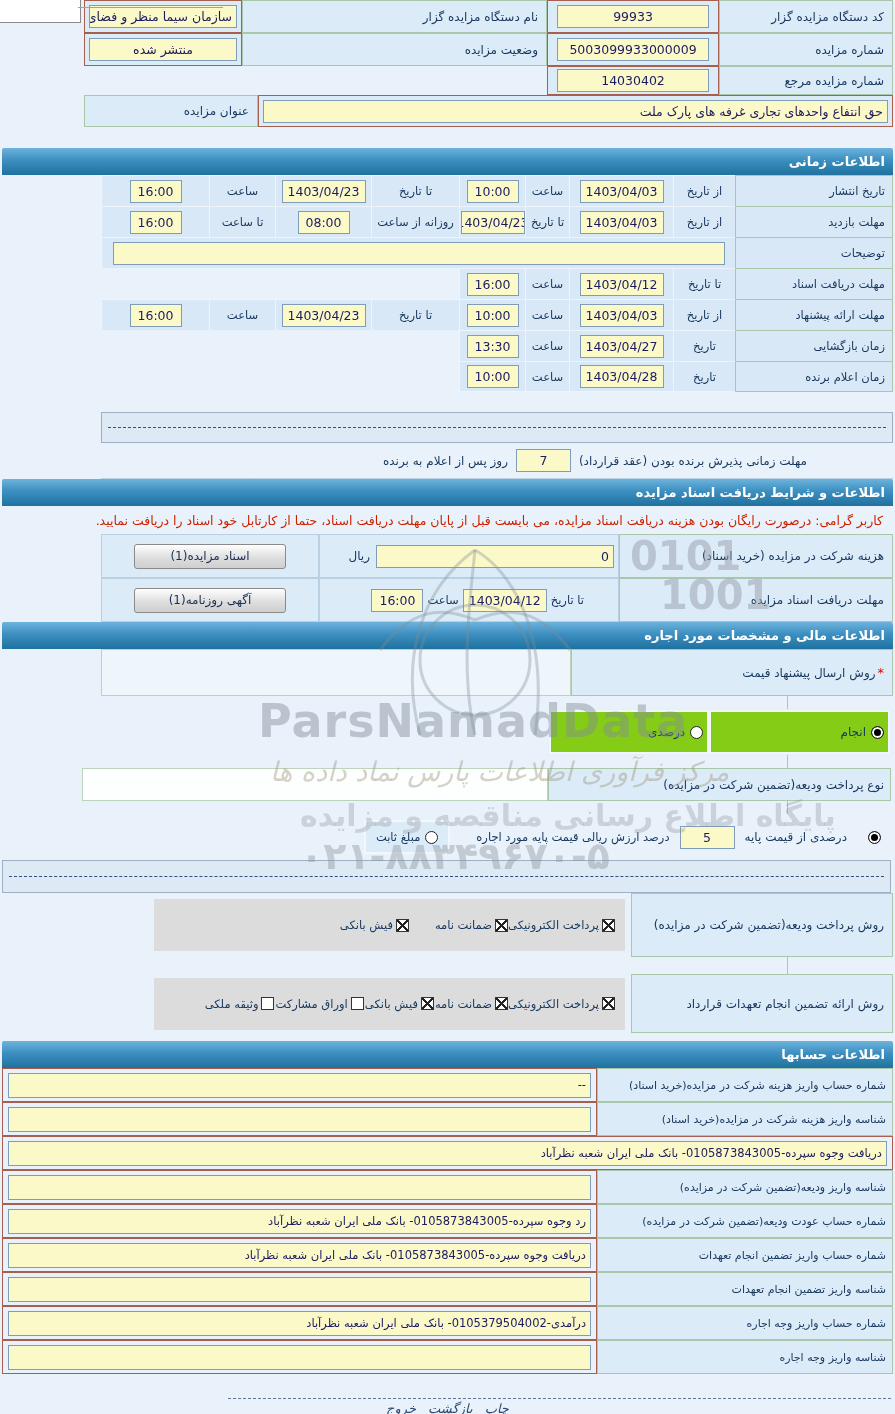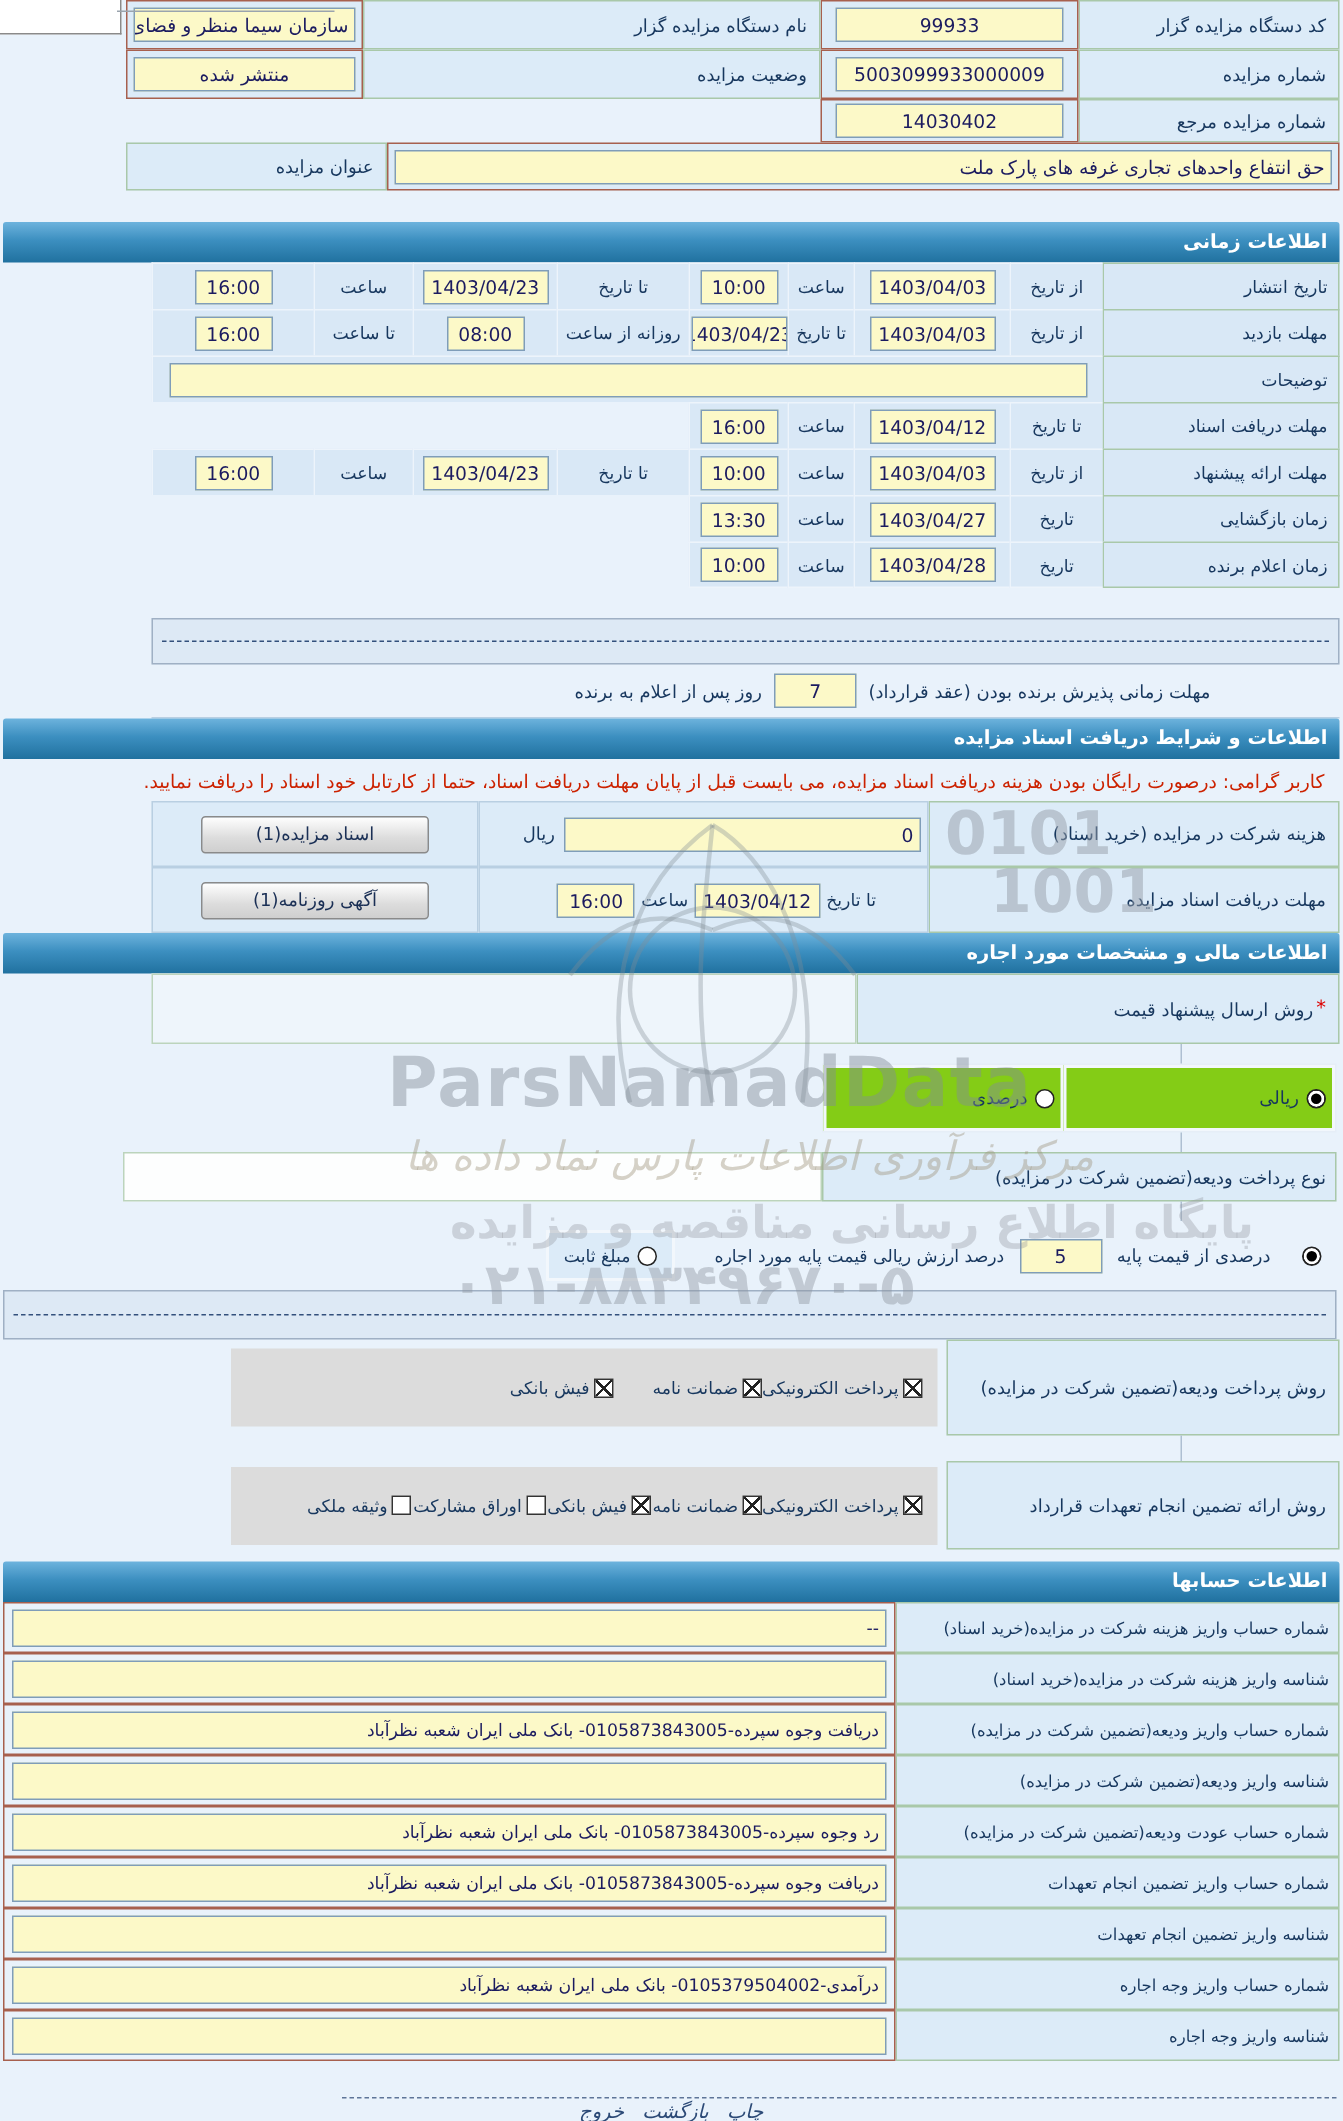--- a/index.html
+++ b/index.html
@@ -343,21 +343,21 @@
     <div class="send-empty"></div>
   </div>
 
   <div class="spacer">
       <div class="vline"></div>
     </div>
 
   <div class="radio-box" style="margin-right:2px">
     <div class="radio-cell r1">
       <span class="rd checked"></span>
-      <span>ریالی</span>
+      <span>انجام</span>
     </div>
     <div class="radio-cell r2">
       <span class="rd"></span>
       <span>درصدی</span>
     </div>
   </div>
 
   <div class="spacer">
       <div class="vline"></div>
     </div>
@@ -449,21 +449,20 @@
           <div class="yi">--</div>
         </div>
     </div>
     <div class="acc-row">
       <div class="acc-label">شناسه واریز هزینه شرکت در مزایده(خرید اسناد)</div>
       <div class="acc-wrap">
           <div class="yi"></div>
         </div>
     </div>
     <div class="acc-row">
-      <div class="acc-label">شماره حساب واریز ودیعه(تضمین شرکت در مزایده)</div>
       <div class="acc-wrap">
           <div class="yi">دریافت وجوه سپرده-0105873843005- بانک ملی ایران شعبه نظرآباد</div>
         </div>
     </div>
     <div class="acc-row">
       <div class="acc-label">شناسه واریز ودیعه(تضمین شرکت در مزایده)</div>
       <div class="acc-wrap">
           <div class="yi"></div>
         </div>
     </div>

